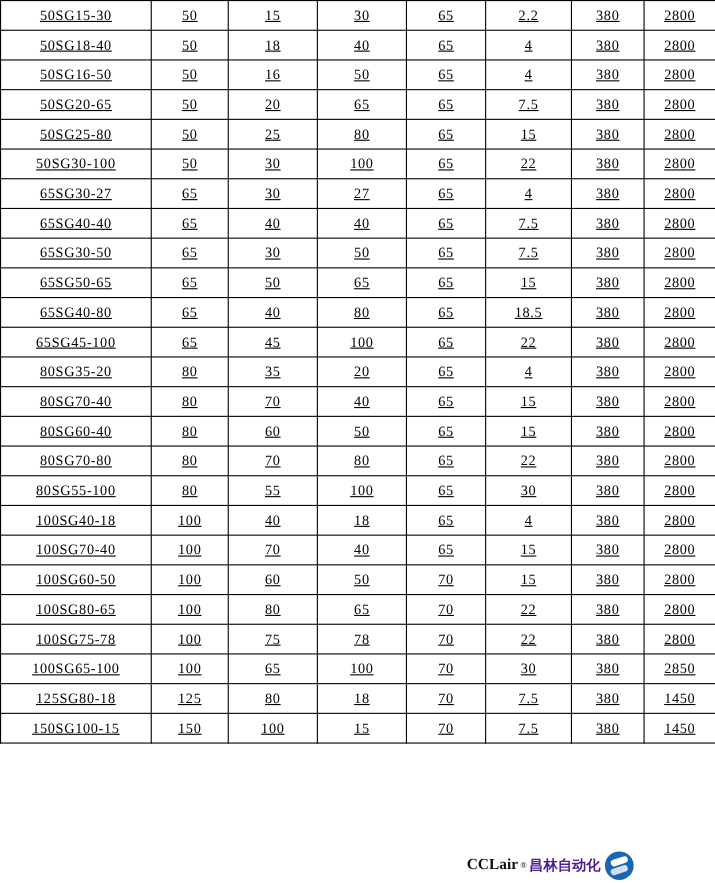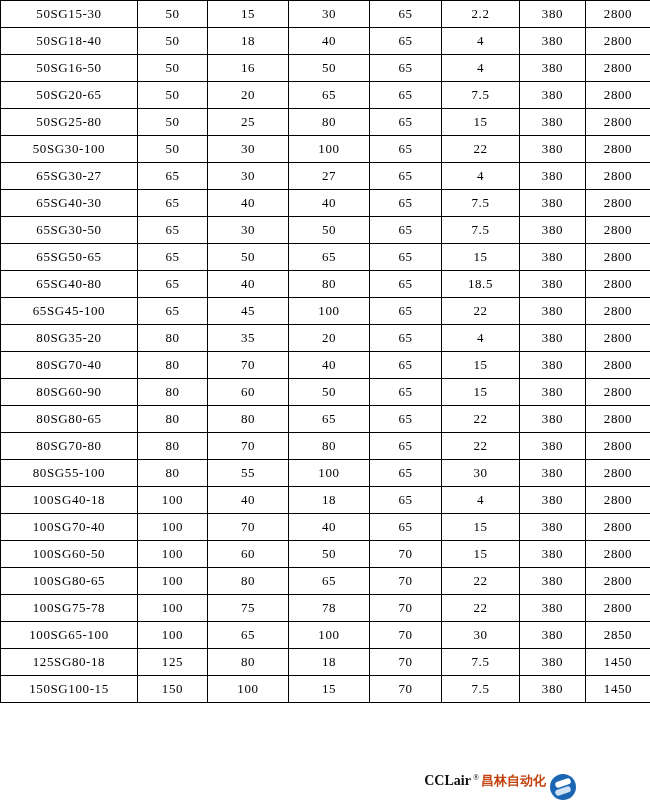--- a/index.html
+++ b/index.html
@@ -11,20 +11,21 @@
     width: 650px;
     height: 803px;
     font-family: "Liberation Serif", serif;
     color: #000000;
     overflow: hidden;
   }
   #sheet {
     position: relative;
     width: 580px;
     height: 803px;
+    text-decoration: underline;
   }
   table.spec {
     border-collapse: collapse;
     width: 650px;
     table-layout: fixed;
   }
   table.spec td {
     border: 1px solid #000000;
     height: 26px;
     line-height: 26px;
@@ -50,38 +51,38 @@
     font-size: 13.5px;
     letter-spacing: 0.2px;
   }
 
   
   #watermark {
     position: absolute;
     right: 4px;
     bottom: 3px;
     display: flex;
-    align-items: flex-start;
+    align-items: center;
     gap: 2px;
     font-size: 13px;
     line-height: 1;
     pointer-events: none;
   }
   #watermark .brand-latin {
     font-family: "Liberation Serif", serif;
     font-weight: bold;
     font-size: 14px;
     color: #111;
     letter-spacing: 0px;
   }
   #watermark .brand-cn {
     font-family: "DejaVu Sans", sans-serif;
     font-weight: bold;
     font-size: 13px;
-    color: #c2410c;
+    color: #4c1d95;
   }
   #watermark .reg {
     font-size: 8px;
     vertical-align: super;
   }
   #watermark .logo-badge {
     width: 26px;
     height: 26px;
     border-radius: 50%;
     background: #1a66b3;
@@ -193,21 +194,21 @@
           <td class="model">65SG30-27</td>
           <td>65</td>
           <td>30</td>
           <td>27</td>
           <td>65</td>
           <td>4</td>
           <td>380</td>
           <td>2800</td>
         </tr>
         <tr>
-          <td class="model">65SG40-30</td>
+          <td class="model">65SG40-40</td>
           <td>65</td>
           <td>40</td>
           <td>40</td>
           <td>65</td>
           <td>7.5</td>
           <td>380</td>
           <td>2800</td>
         </tr>
         <tr>
           <td class="model">65SG30-50</td>
@@ -263,36 +264,26 @@
           <td class="model">80SG70-40</td>
           <td>80</td>
           <td>70</td>
           <td>40</td>
           <td>65</td>
           <td>15</td>
           <td>380</td>
           <td>2800</td>
         </tr>
         <tr>
-          <td class="model">80SG60-90</td>
+          <td class="model">80SG60-40</td>
           <td>80</td>
           <td>60</td>
           <td>50</td>
           <td>65</td>
           <td>15</td>
-          <td>380</td>
-          <td>2800</td>
-        </tr>
-        <tr>
-          <td class="model">80SG80-65</td>
-          <td>80</td>
-          <td>80</td>
-          <td>65</td>
-          <td>65</td>
-          <td>22</td>
           <td>380</td>
           <td>2800</td>
         </tr>
         <tr>
           <td class="model">80SG70-80</td>
           <td>80</td>
           <td>70</td>
           <td>80</td>
           <td>65</td>
           <td>22</td>

